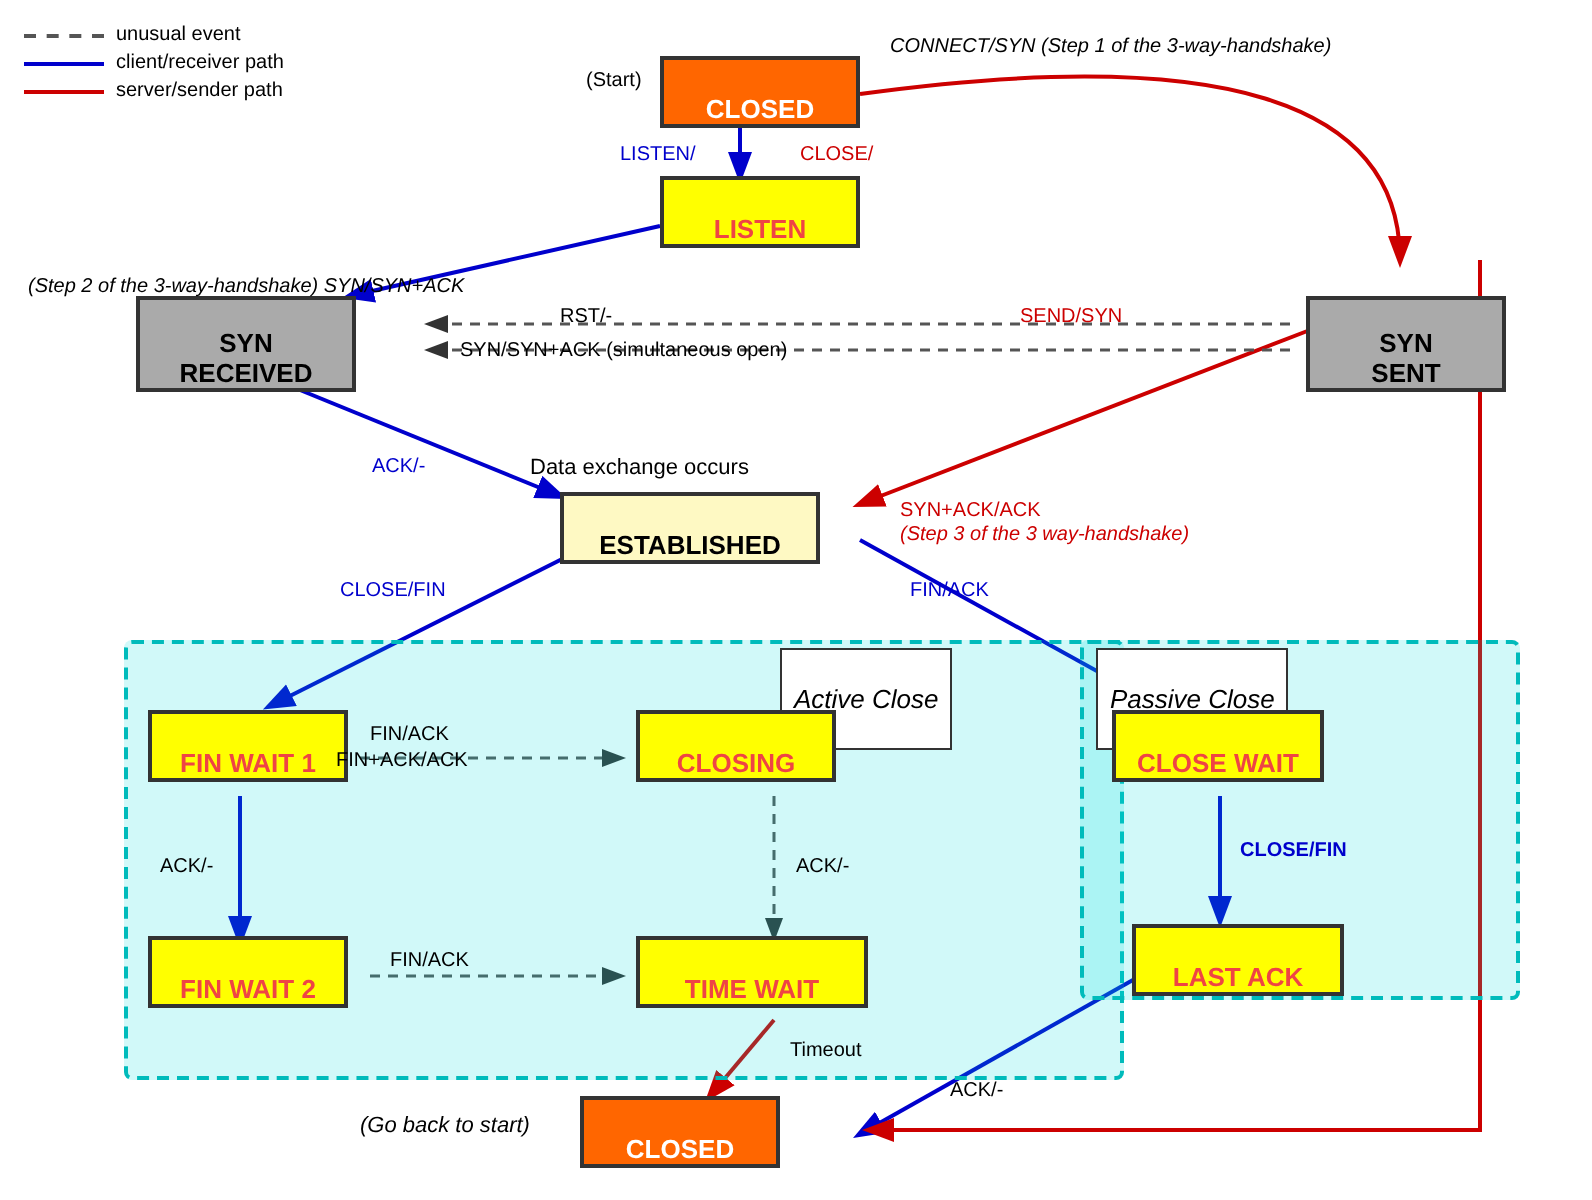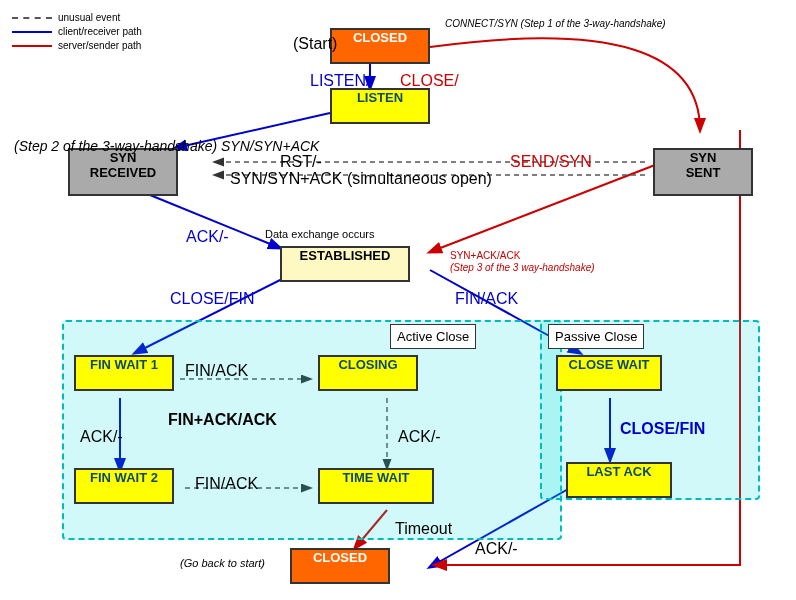--- a/index.html
+++ b/index.html
@@ -12,35 +12,35 @@
       position: relative;
     }
     #diagram {
       position: relative;
       width: 796px;
       height: 600px;
     }
     .state-box {
       position: absolute;
       display: flex;
-      align-items: flex-start;
+      align-items: flex-end;
       justify-content: center;
       font-weight: bold;
       font-size: 13px;
       text-align: center;
       border: 2px solid #701a75;
     }
     .orange-box {
       background: #FF6600;
       color: #fff;
       border-color: #333;
     }
     .yellow-box {
       background: #FFFF00;
-      color: #0c4a6e;
+      color: #ef4444;
       border-color: #333;
     }
     .green-box {
       background: #fef9c3;
       color: #000;
       border-color: #333;
     }
     .gray-box {
       background: #AAAAAA;
       color: #000;
@@ -71,28 +71,29 @@
 
     .cyan-region {
       position: absolute;
       border: 2px dashed #00BBBB;
       background: rgba(0,220,220,0.18);
       border-radius: 4px;
     }
     .region-label {
       position: absolute;
       font-size: 13px;
+      font-style: italic;
       color: #000;
       background: #fff;
       border: 1px solid #333;
-      padding: 4px 6px;
+      padding: 17px 6px;
     }
     .label-text {
       position: absolute;
-      font-size: 16px;
+      font-size: 10px;
       color: #000;
       white-space: nowrap;
     }
     .label-italic {
       font-style: italic;
     }
     svg.arrows {
       position: absolute;
       top: 0; left: 0;
       width: 796px;
@@ -226,21 +227,21 @@
   </div>
 
   <div class="state-box orange-box" style="left:290px; top:548px; width:100px; height:36px;">
     <span>CLOSED</span>
   </div>
 
   <div class="label-text" style="left:293px; top:35px;">(Start)</div>
 
   <div class="label-text label-italic" style="left:445px; top:18px; font-size:10px;">CONNECT/SYN (Step 1 of the 3-way-handshake)</div>
 
-  <div class="label-text label-italic" style="left:14px; top:138px; font-size:14px;">(Step 2 of the 3-way-handshake)  SYN/SYN+ACK</div>
+  <div class="label-text label-italic" style="left:14px; top:138px; font-size:10px;">(Step 2 of the 3-way-handshake)  SYN/SYN+ACK</div>
 
   <div class="label-text" style="left:310px; top:72px; color:#0000CC;">LISTEN/</div>
 
   <div class="label-text" style="left:400px; top:72px; color:#CC0000;">CLOSE/</div>
 
   <div class="label-text" style="left:280px; top:153px;">RST/-</div>
 
   <div class="label-text" style="left:510px; top:153px; color:#CC0000;">SEND/SYN</div>
 
   <div class="label-text" style="left:230px; top:170px;">SYN/SYN+ACK (simultaneous open)</div>
@@ -251,21 +252,21 @@
 
   <div class="label-text" style="left:450px; top:250px; color:#CC0000; font-size:10px;">SYN+ACK/ACK</div>
   <div class="label-text label-italic" style="left:450px; top:262px; color:#CC0000; font-size:10px;">(Step 3 of the 3 way-handshake)</div>
 
   <div class="label-text" style="left:170px; top:290px; color:#0000CC;">CLOSE/FIN</div>
 
   <div class="label-text" style="left:455px; top:290px; color:#0000CC;">FIN/ACK</div>
 
   <div class="label-text" style="left:185px; top:362px;">FIN/ACK</div>
 
-  <div class="label-text" style="left:168px; top:411px;font-weight:bold;">FIN+ACK/ACK</div>
+  <div class="label-text" style="left:168px; top:375px;">FIN+ACK/ACK</div>
 
   <div class="label-text" style="left:398px; top:428px;">ACK/-</div>
 
   <div class="label-text" style="left:80px; top:428px;">ACK/-</div>
 
   <div class="label-text" style="left:195px; top:475px;">FIN/ACK</div>
 
   <div class="label-text" style="left:620px; top:420px; color:#0000CC; font-weight:bold;">CLOSE/FIN</div>
 
   <div class="label-text" style="left:395px; top:520px;">Timeout</div>

